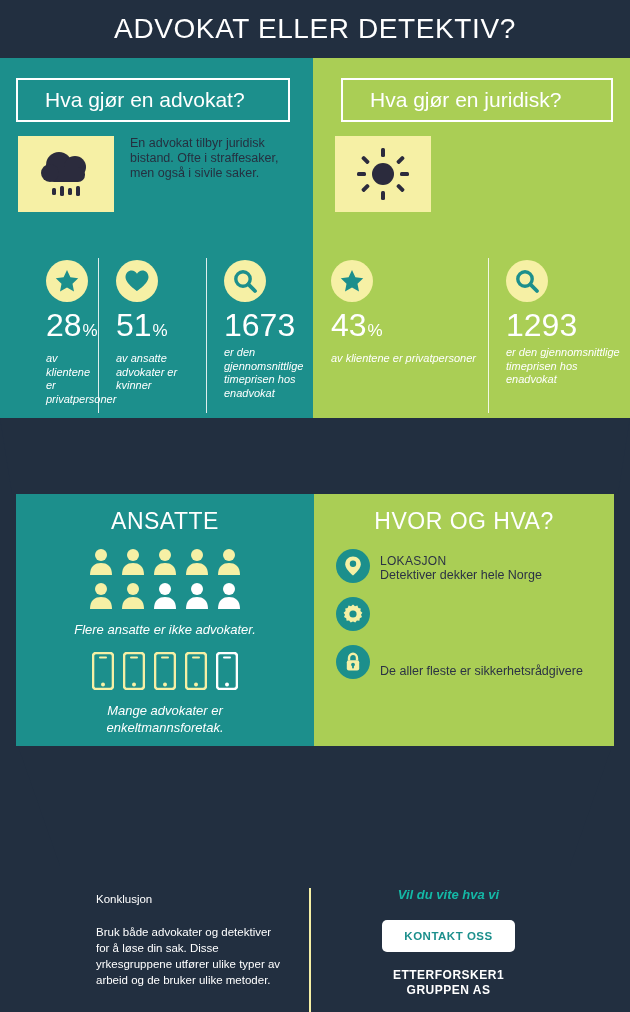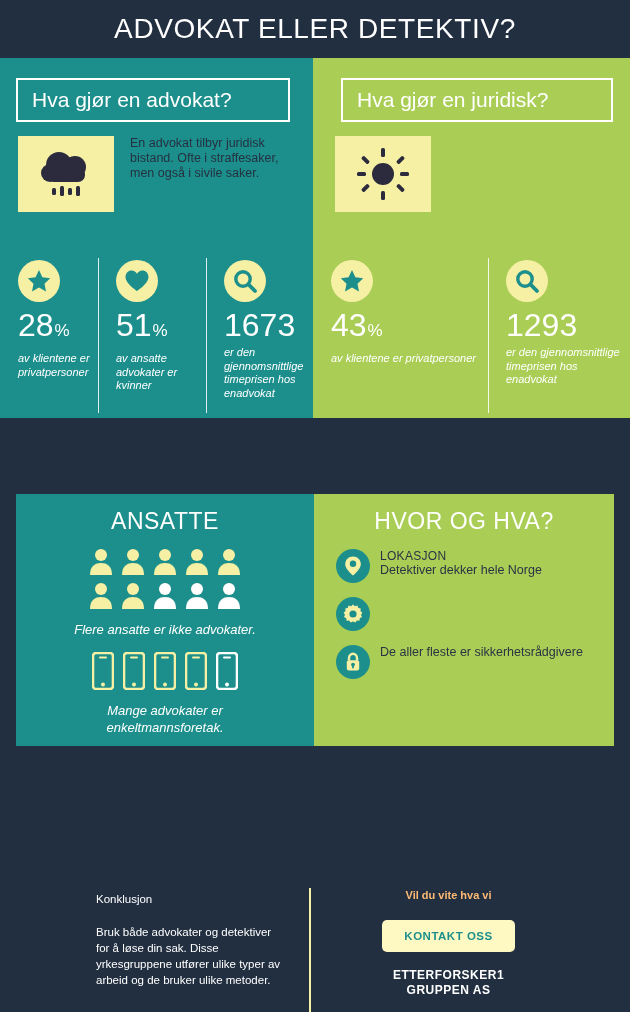--- a/index.html
+++ b/index.html
@@ -33,21 +33,21 @@
     background:#aace55;
   }
   .panel-head-box{
     position:absolute;border:2px solid #ffffff;
     display:flex;align-items:center;
     box-sizing:border-box;
   }
   .panel-head-box.left{left:16px;top:20px;width:274px;height:44px;}
   .panel-head-box.right{left:28px;top:20px;width:272px;height:44px;}
   .panel-head-text{
-    color:#ffffff;font-size:21px;font-weight:300;padding-left:14px;
+    color:#ffffff;font-size:21px;font-weight:300;padding-left:27px;
   }
 
   .desc-row{position:absolute;display:flex;}
   .desc-row.left{left:18px;top:78px;}
   .desc-row.right{left:22px;top:78px;}
   .icon-tile{
     width:96px;height:76px;background:#f6f0a5;
     display:flex;align-items:center;justify-content:center;flex:none;
   }
   .desc-text{
@@ -73,21 +73,21 @@
     color:#ffffff;font-weight:300;font-size:32px;line-height:34px;margin-top:6px;
     display:flex;align-items:baseline;
   }
   .stat-num .unit{font-size:17px;margin-left:1px;}
   .stat-label{
     color:#ffffff;font-style:italic;font-size:11px;line-height:13.5px;
     margin-top:4px;
   }
 
   
-  .stats.left .s0{width:98px;}
+  .stats.left .s0{width:98px;padding-left:28px;}
   .stats.left .s1{width:108px;}
   .stats.left .s2{width:107px;}
   .stats.right .s0{width:175px;}
   .stats.right .s1{width:142px;}
 
   
   .mid-band{
     position:absolute;left:0;top:418px;width:630px;height:76px;
     background:#222f40;
     clip-path:polygon(0 0, 630px 0, 618px 76px, 12px 76px);
@@ -110,21 +110,21 @@
   .people-grid{margin-top:12px;display:flex;flex-direction:column;align-items:center;gap:6px;}
   .people-row{display:flex;gap:6px;}
   .cap-italic{
     text-align:center;color:#ffffff;font-style:italic;font-size:13px;
     line-height:17px;margin-top:12px;
   }
   .phone-row{display:flex;justify-content:center;gap:9px;margin-top:14px;}
 
   
   .info-list{margin-top:6px;padding-left:22px;}
-  .info-item{display:flex;margin-top:14px;}
+  .info-item{display:flex;margin-top:14px;align-items:flex-end;}
   .info-circle{
     width:34px;height:34px;border-radius:50%;background:#1c8f8c;
     display:flex;align-items:center;justify-content:center;flex:none;
   }
   .info-text{margin-left:10px;}
   .info-title{
     color:#2b3244;font-size:12px;letter-spacing:.3px;line-height:14px;
   }
   .info-body{
     color:#2b3244;font-size:12.5px;line-height:15px;width:208px;
@@ -143,24 +143,24 @@
     position:absolute;left:85px;top:146px;width:190px;
   }
   .konklusjon-title{color:#ffffff;font-size:11.5px;line-height:14px;}
   .konklusjon-body{color:#ffffff;font-size:11.5px;line-height:16px;margin-top:18px;}
   .v-divider{
     position:absolute;left:298px;top:142px;width:2px;height:124px;background:#f6f0a5;
   }
   .cta{
     position:absolute;left:330px;top:140px;width:215px;text-align:center;
   }
-  .cta-title{color:#fdba74;font-size:11px;font-weight:bold;line-height:18px;}
+  .cta-title{color:#14b8a6;font-size:13px;font-weight:bold;line-height:18px;font-style:italic;}
   .cta-button{
     display:inline-block;margin-top:16px;
-    background:#fef9c3;color:#1c8f8c;
+    background:#ffffff;color:#1c8f8c;
     font-size:11.5px;font-weight:bold;letter-spacing:.5px;
     padding:10px 22px;border-radius:5px;border:none;
     font-family:"Liberation Sans", sans-serif;cursor:pointer;
   }
   .cta-company{
     color:#ffffff;font-size:12px;font-weight:bold;letter-spacing:.5px;
     line-height:15px;margin-top:16px;
   }
 </style>
 </head>

